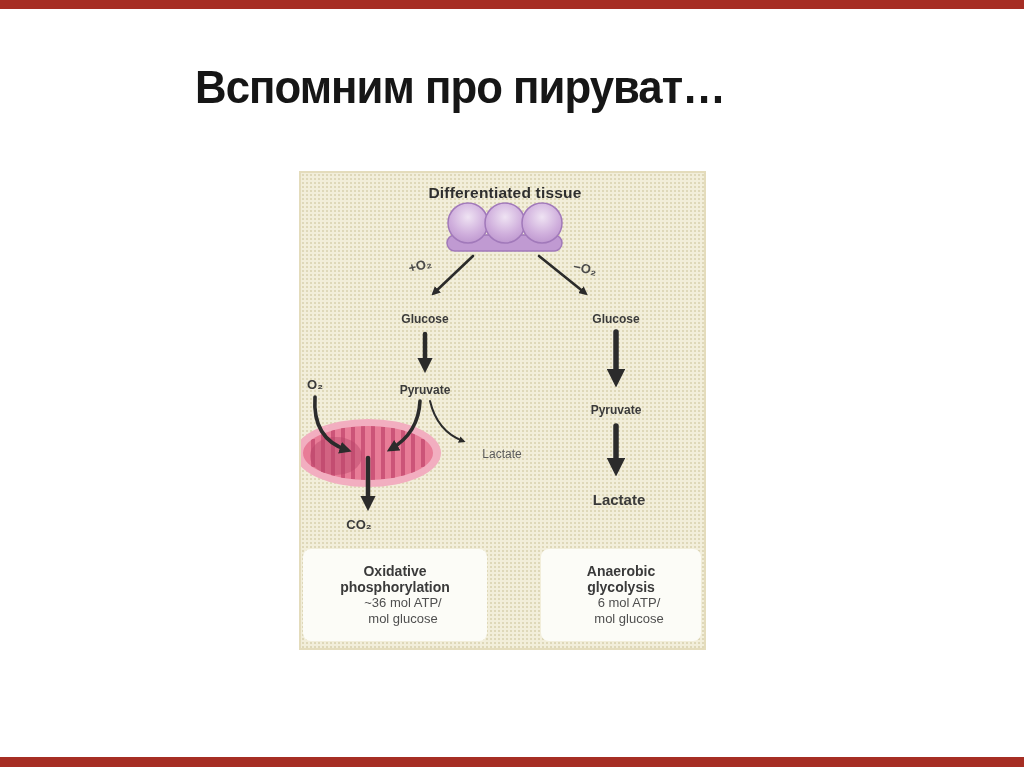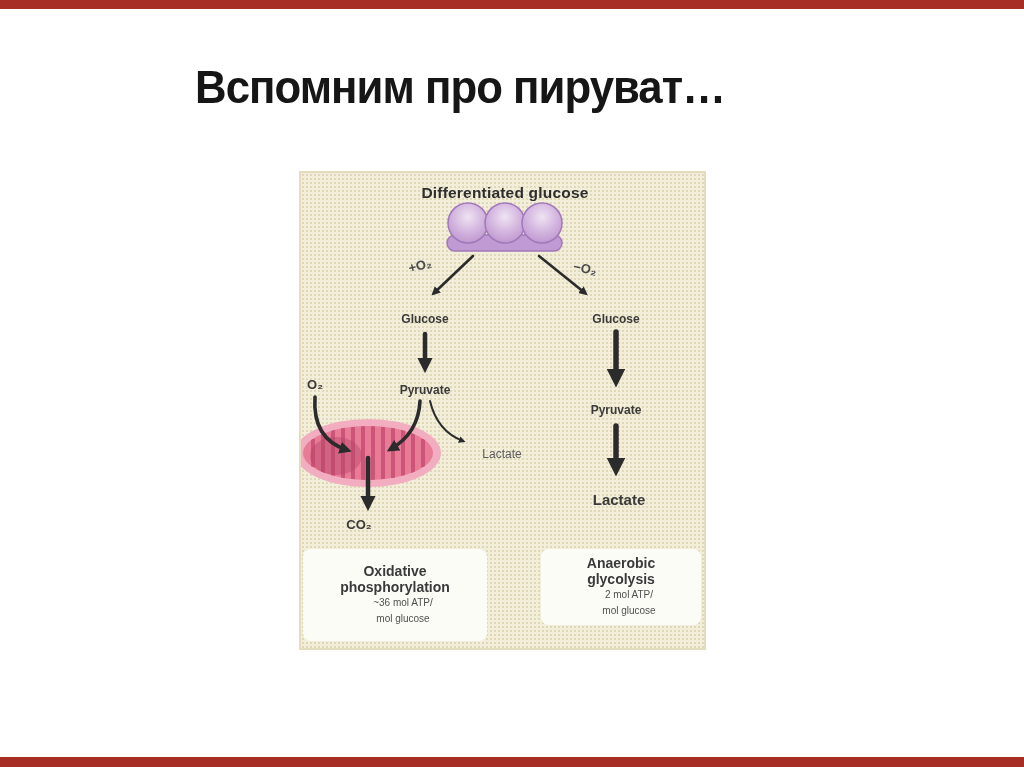--- a/index.html
+++ b/index.html
@@ -20,21 +20,21 @@
   .lbl{position:absolute;transform:translateX(-50%);font-weight:bold;color:#3A3A3A;
         font-size:12px;white-space:nowrap;}
   .lbl.header{font-size:15.5px;color:#2E2E2E;letter-spacing:.2px;}
   .lbl.cond{font-size:13px;color:#4A4A4A;}
   .lbl.small{font-size:13px;text-align:right;}
   .lbl.thin{font-weight:400;font-size:12px;color:#5A5A5A;}
   .lbl.big{font-size:15px;}
   .resbox{position:absolute;background:#FCFCF7;border-radius:8px;text-align:center;
         display:flex;flex-direction:column;justify-content:center;color:#3A3A3A;}
   .resbox .b{font-weight:bold;font-size:14px;line-height:16px;}
-  .resbox .n{font-size:10px;line-height:16px;color:#4F4F4F;padding-left:16px;}
+  .resbox .n{font-size:13px;line-height:16px;color:#4F4F4F;padding-left:16px;}
 </style>
 </head>
 <body>
 
 <div class="page">
 
   <div class="accent-bar top"></div>
   <div class="accent-bar bottom"></div>
 
   <div class="slide-title">Вспомним про пируват…</div>
@@ -89,21 +89,21 @@
         <path d="M124 161 L124 194" stroke-width="4.5" marker-end="url(#ah)"></path>
         <path d="M315 159 L315 207" stroke-width="5.5" marker-end="url(#ah)"></path>
         <path d="M315 253 L315 296" stroke-width="5.5" marker-end="url(#ah)"></path>
         <path d="M67 285 L67 332" stroke-width="4.5" marker-end="url(#ah)"></path>
         <path d="M14 224 C12 254 24 270 46 277" stroke-width="3.6" marker-end="url(#ah)"></path>
         <path d="M119 228 C118 250 107 266 90 276" stroke-width="3.6" marker-end="url(#ah)"></path>
         <path d="M129 228 C134 249 146 262 162 268" stroke-width="2" marker-end="url(#ah)"></path>
       </g>
     </svg>
 
-    <div class="lbl header" style="left:204px;top:11px;">Differentiated glucose</div>
+    <div class="lbl header" style="left:204px;top:11px;">Differentiated tissue</div>
 
     <div class="lbl cond" style="left:119px;top:85px;transform:translateX(-50%) rotate(-14deg);">+O₂</div>
     <div class="lbl cond" style="left:284px;top:88px;transform:translateX(-50%) rotate(12deg);">−O₂</div>
 
     <div class="lbl" style="left:124px;top:139px;">Glucose</div>
     <div class="lbl" style="left:315px;top:139px;">Glucose</div>
 
     <div class="lbl" style="left:124px;top:210px;">Pyruvate</div>
     <div class="lbl small" style="left:14px;top:204px;">O₂</div>
 
@@ -114,21 +114,21 @@
     <div class="lbl" style="left:315px;top:230px;">Pyruvate</div>
     <div class="lbl big" style="left:318px;top:318px;">Lactate</div>
 
     <div class="resbox" style="left:2px;top:376px;width:184px;height:92px;">
       <div class="b">Oxidative</div>
       <div class="b">phosphorylation</div>
       <div class="n">~36 mol ATP/</div>
       <div class="n">mol glucose</div>
     </div>
 
-    <div class="resbox" style="left:240px;top:376px;width:160px;height:76px;">
+    <div class="resbox" style="left:240px;top:376px;width:160px;height:92px;">
       <div class="b">Anaerobic</div>
       <div class="b">glycolysis</div>
-      <div class="n">2 mol ATP/</div>
+      <div class="n">6 mol ATP/</div>
       <div class="n">mol glucose</div>
     </div>
 
   </div>
 </div>
 
 </body></html>

